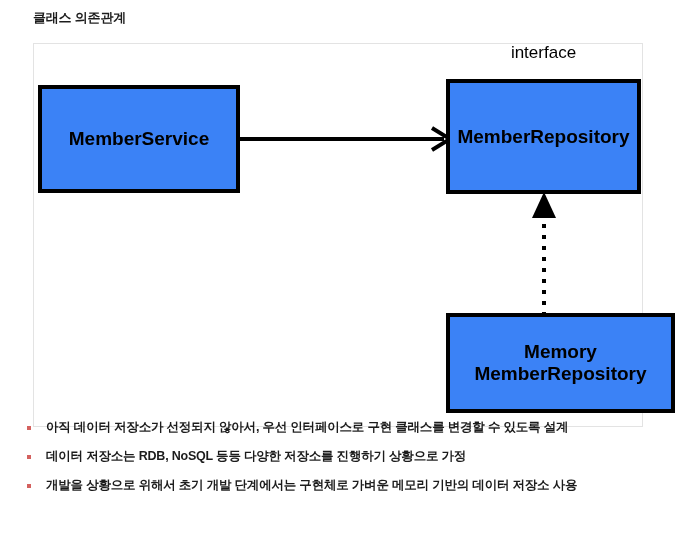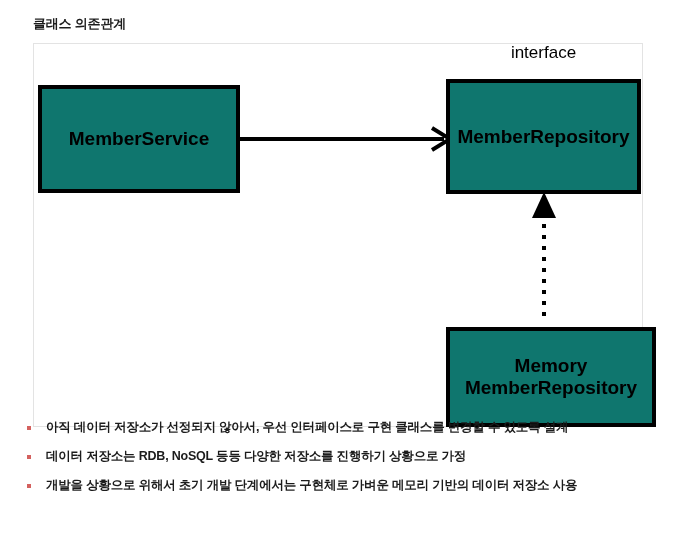--- a/index.html
+++ b/index.html
@@ -13,21 +13,21 @@
     font-family: "Liberation Sans", "DejaVu Sans", sans-serif;
     color: #1a1a1a;
     overflow: hidden;
     position: relative;
   }
 
   
   .page-title {
     position: absolute;
     left: 33px;
-    top: 15px;
+    top: 9px;
     font-size: 13px;
     font-weight: bold;
     letter-spacing: -0.2px;
     color: #1c1c1c;
     white-space: nowrap;
   }
 
   
   .diagram-frame {
     position: absolute;
@@ -37,21 +37,21 @@
     height: 384px;
     border: 1px solid #e3e3e3;
     background: #ffffff;
     box-sizing: border-box;
   }
 
   
   .uml-box {
     position: absolute;
     border: 4px solid #000000;
-    background: #0f766e;
+    background: #3b82f6;
     box-sizing: border-box;
     display: flex;
     align-items: center;
     justify-content: center;
     text-align: center;
     font-weight: bold;
     color: #000000;
     line-height: 1.15;
   }
 
@@ -66,22 +66,22 @@
   #box-member-repository {
     left: 446px;
     top: 79px;
     width: 195px;
     height: 115px;
     font-size: 19px;
   }
 
   #box-memory-member-repository {
     left: 446px;
-    top: 327px;
-    width: 210px;
+    top: 313px;
+    width: 229px;
     height: 100px;
     font-size: 19px;
   }
 
   .box-label {
     display: block;
     padding: 0 4px;
     white-space: pre-line;
   }
 

